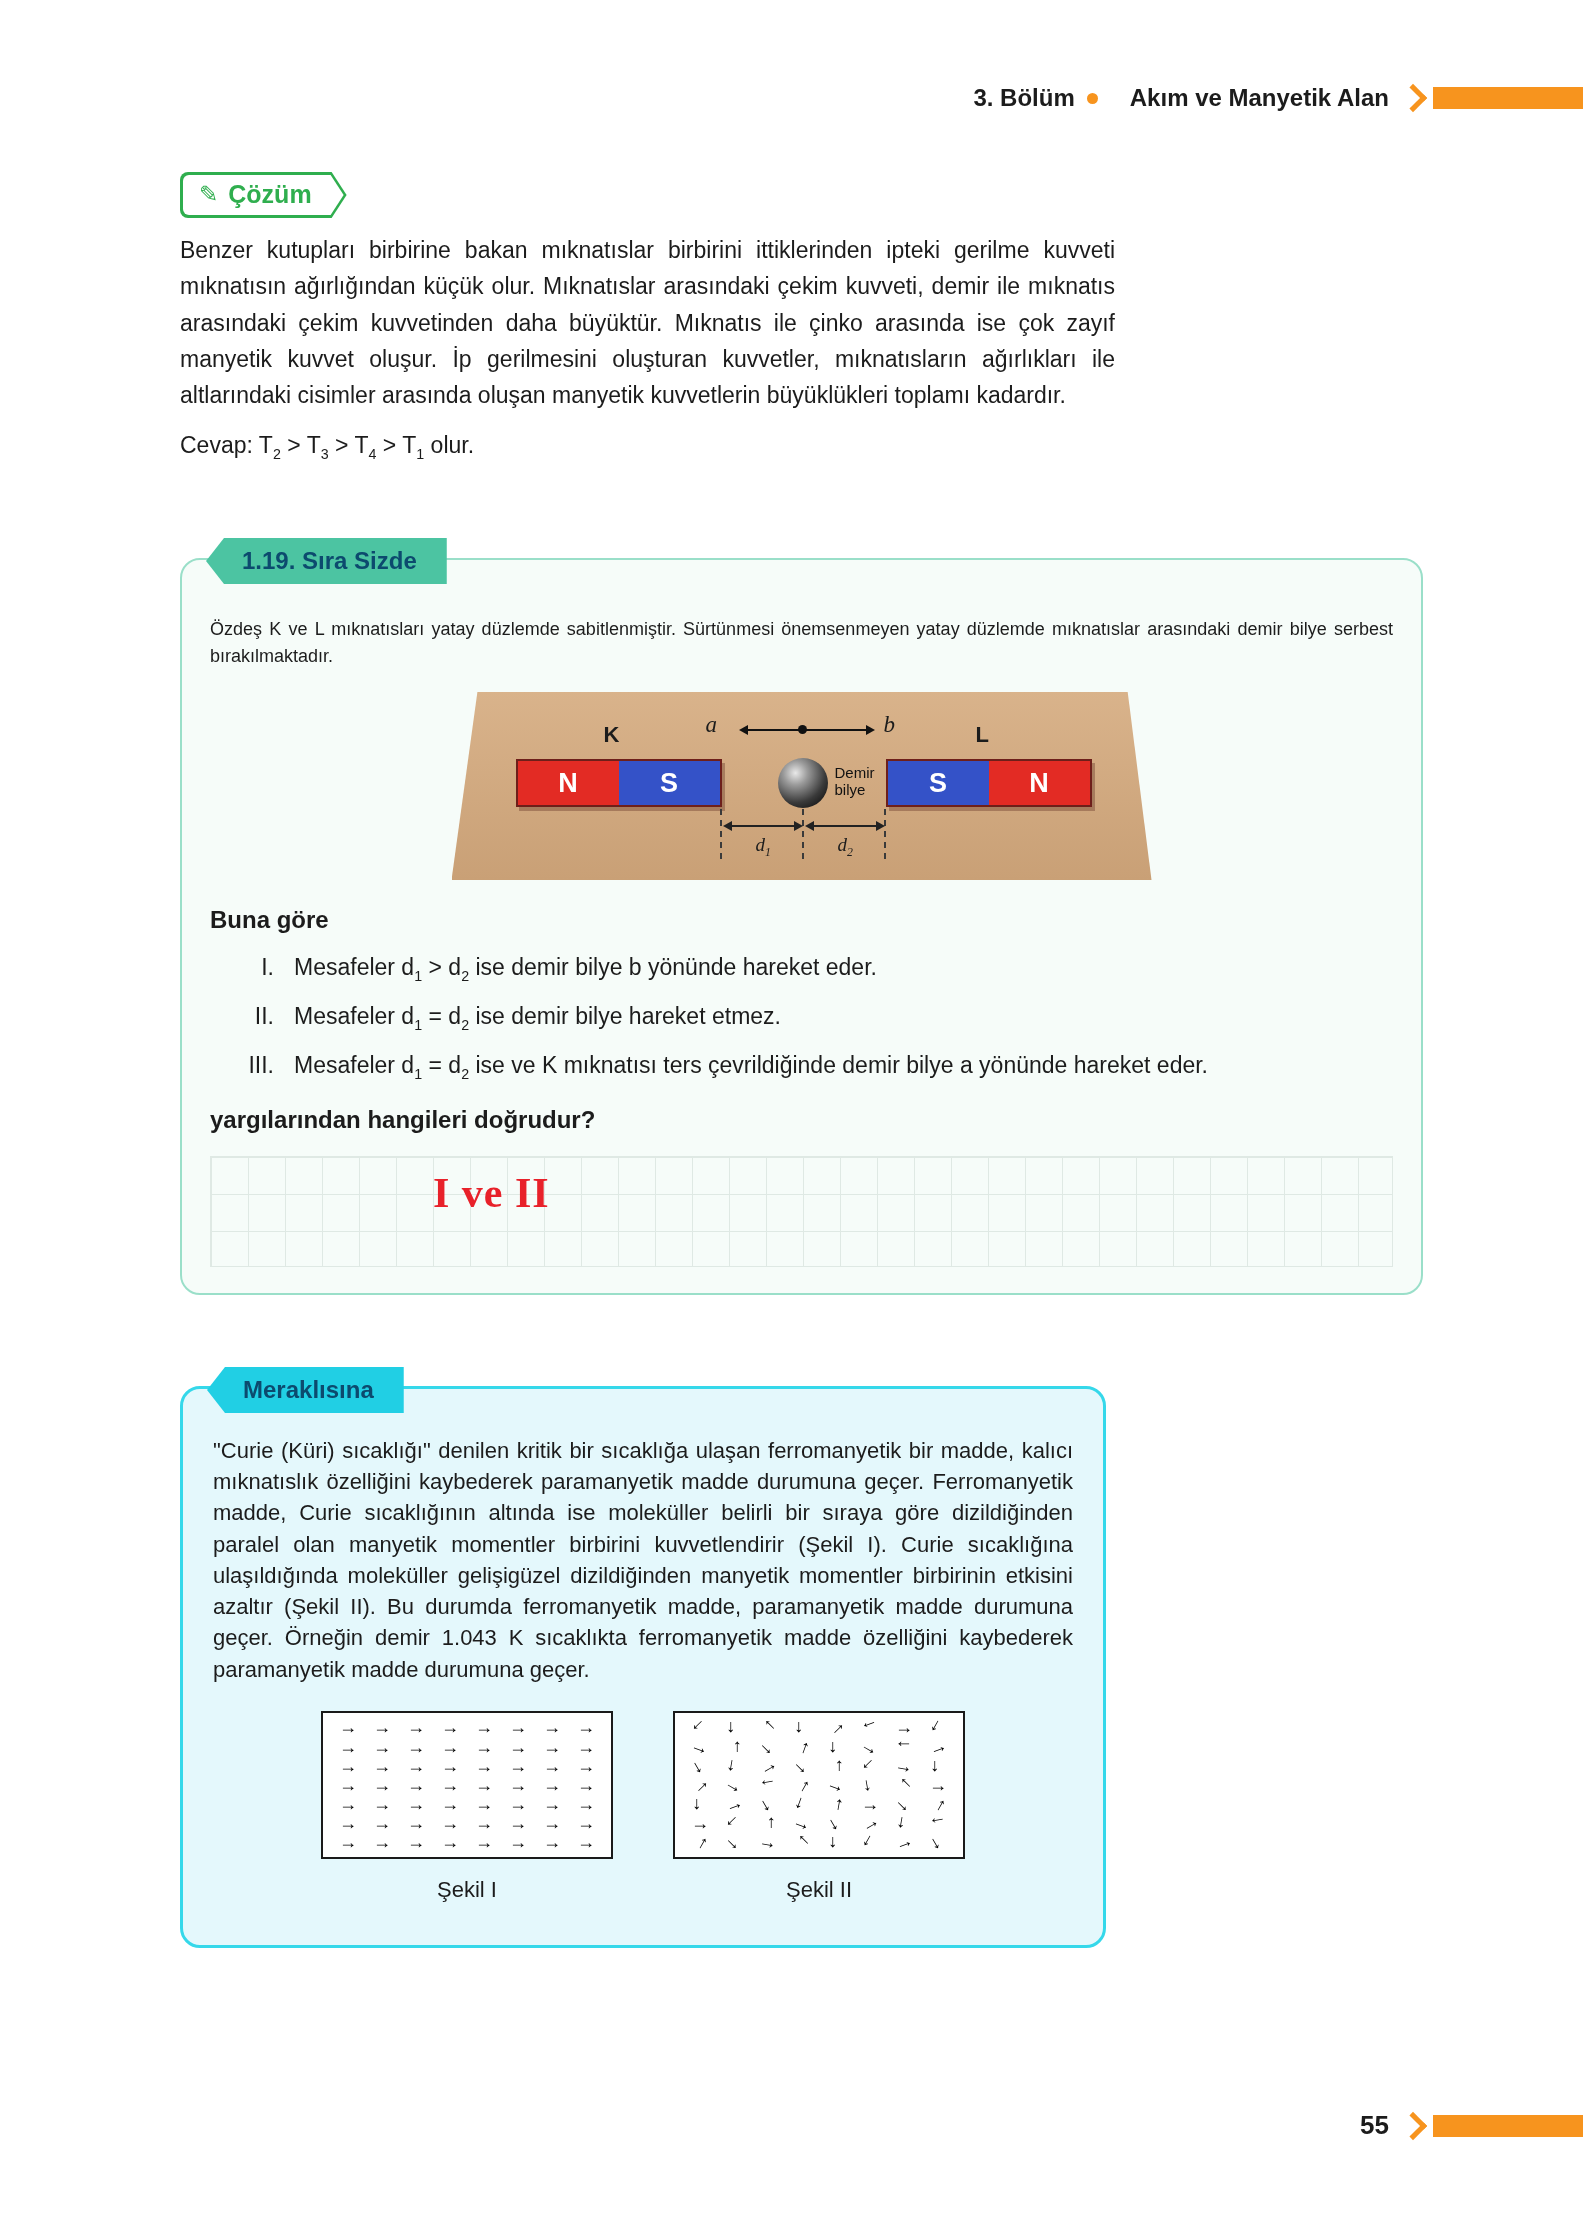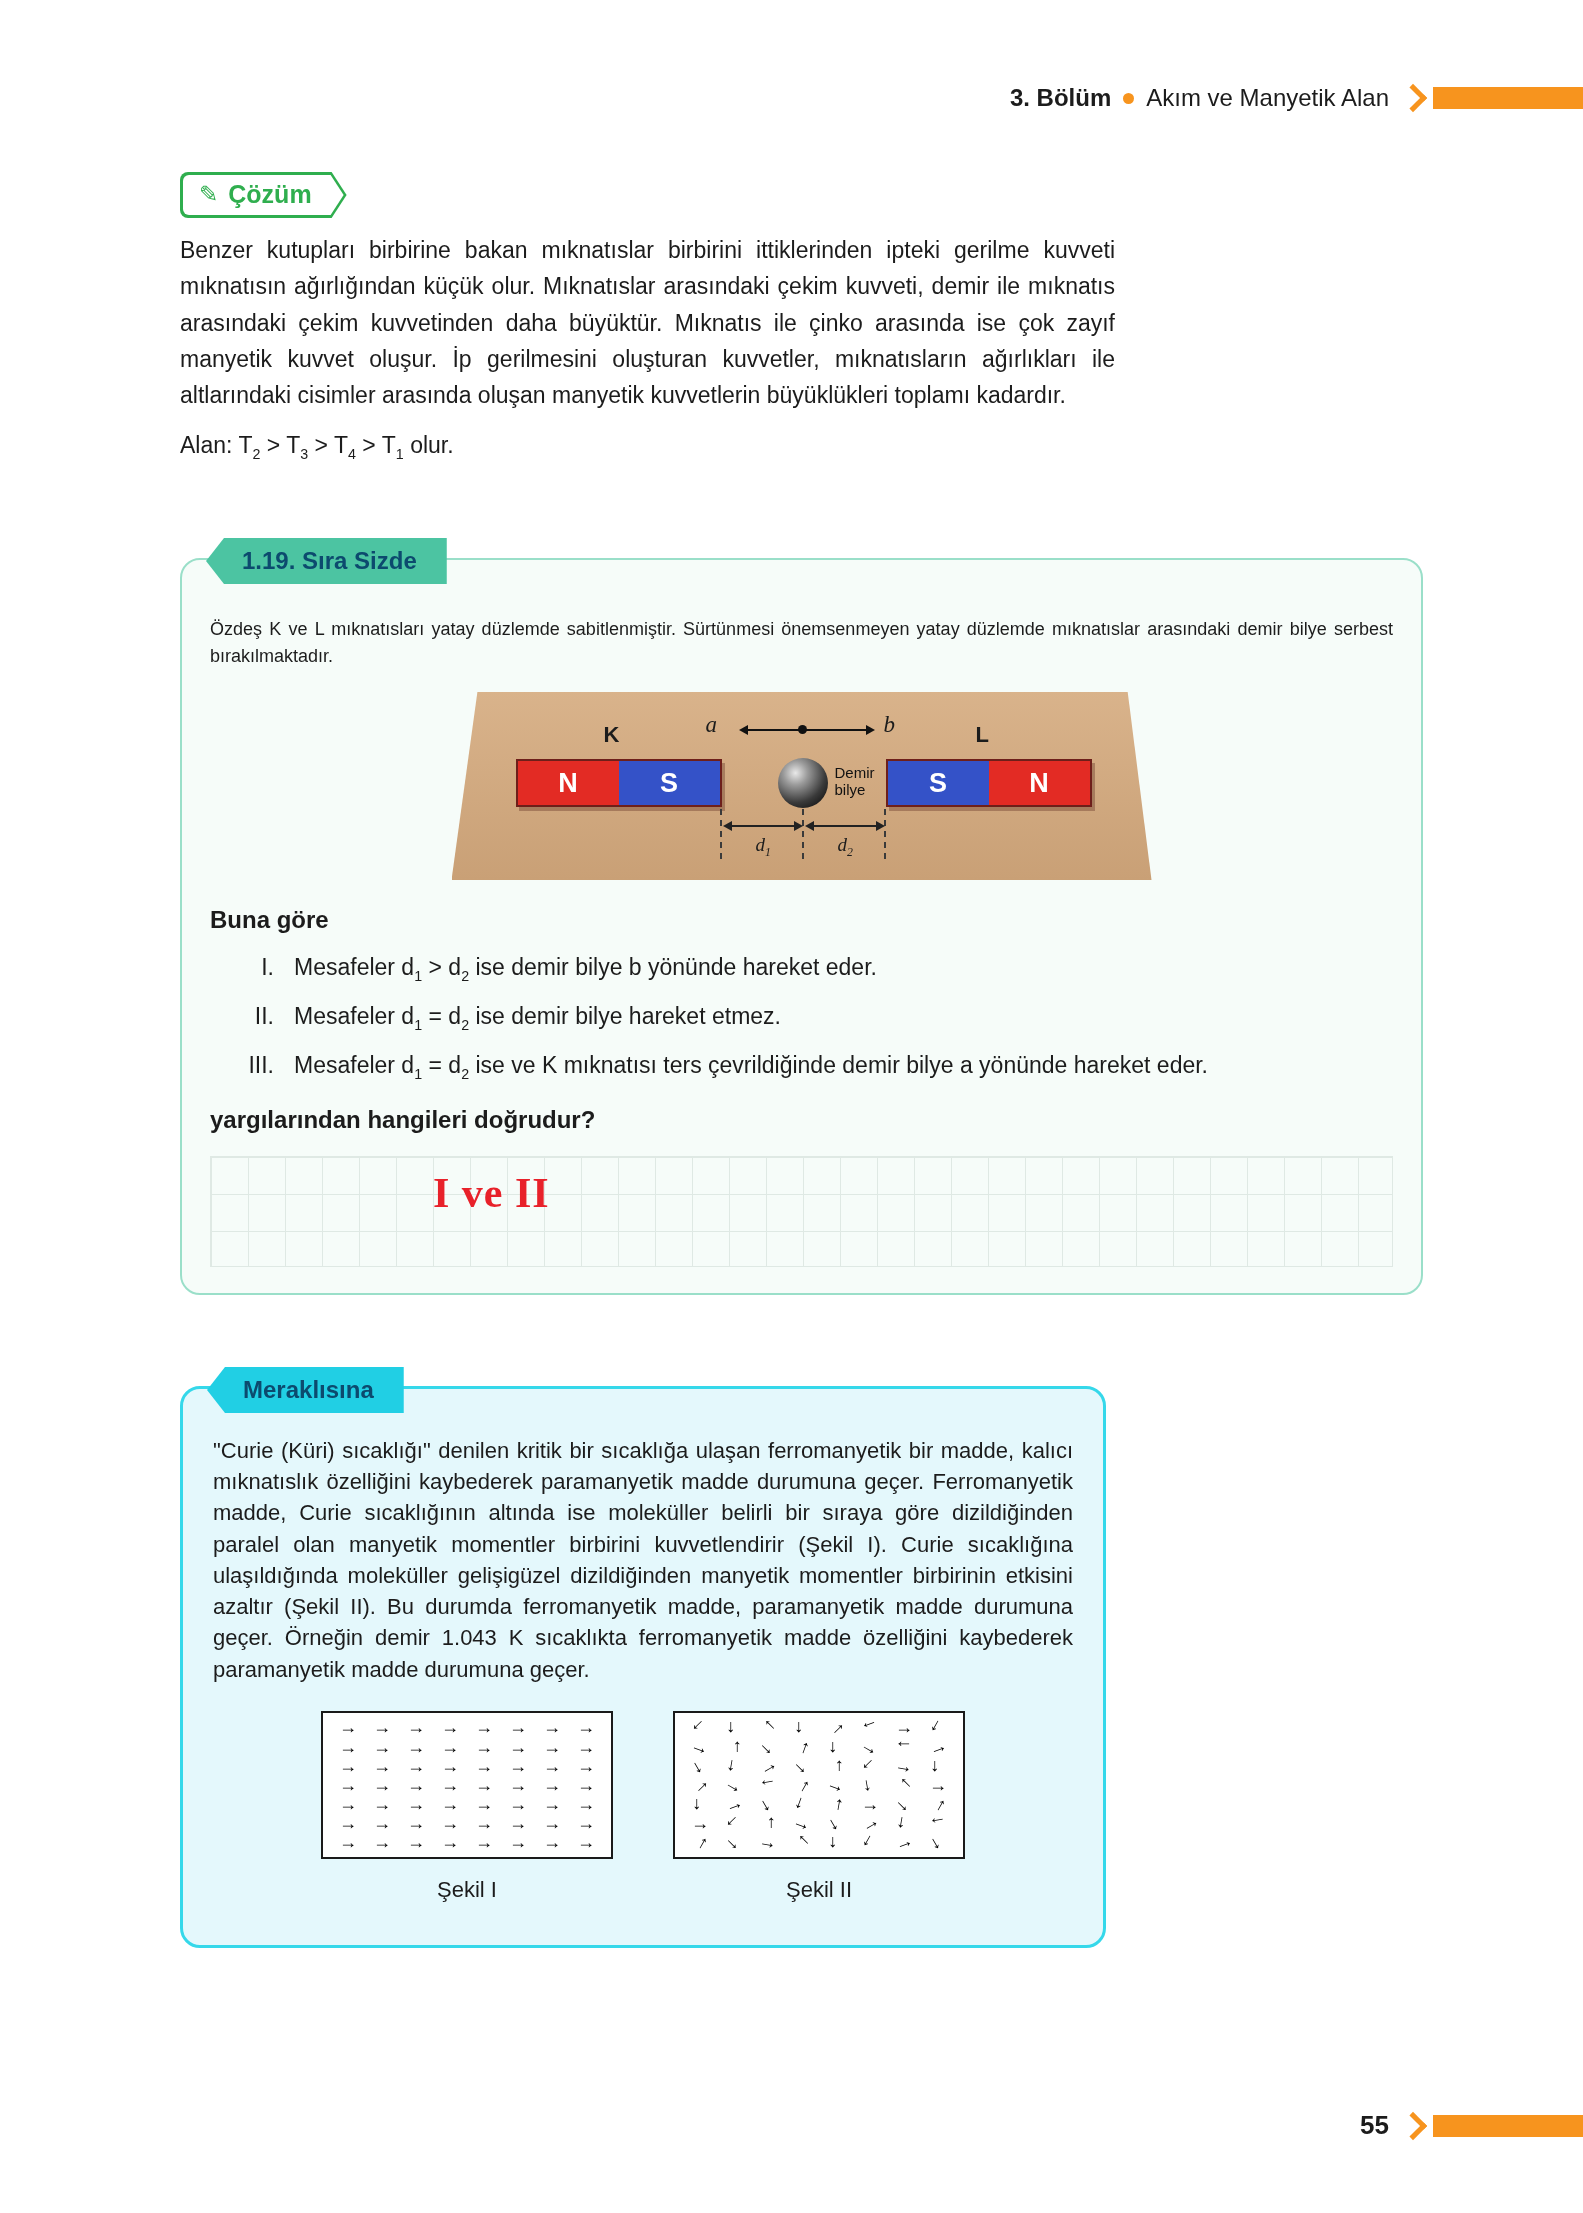--- a/index.html
+++ b/index.html
@@ -5,21 +5,21 @@
   html,body{margin:0;padding:0;background:#ffffff;}
   .page{position:relative;width:1583px;height:2213px;background:#fff;overflow:hidden;
         font-family:"Liberation Sans",sans-serif;color:#1c1c1c;}
 
   sub{font-size:0.62em;line-height:0;}
 
   
   .page-header{position:absolute;top:84px;left:0;right:0;display:flex;align-items:center;justify-content:flex-end;padding-left:36px;}
   .hdr-chapter{font-weight:bold;font-size:24px;}
   .hdr-dot{width:11px;height:11px;border-radius:50%;background:#f7941e;margin:0 12px;}
-  .hdr-title{font-weight:normal;font-size:24px;}
+  .hdr-title{font-weight:bold;font-size:24px;margin-left:20px;}
   .chevron{width:15px;height:15px;border-top:5px solid #f7941e;border-right:5px solid #f7941e;
            transform:rotate(45deg);margin:0 4px 0 14px;flex:none;}
   .accent-bar{width:150px;height:22px;background:#f7941e;flex:none;margin-left:6px;}
 
   
   .solution{position:absolute;left:180px;top:172px;width:935px;}
   .cozum-badge{display:inline-block;margin-bottom:14px;}
   .badge-shape{clip-path:polygon(0 0,calc(100% - 15px) 0,100% 50%,calc(100% - 15px) 100%,0 100%);
                background:#2fae4e;padding:3px;border-radius:8px;display:inline-block;}
   .badge-inner{clip-path:polygon(0 0,calc(100% - 13px) 0,100% 50%,calc(100% - 13px) 100%,0 100%);
@@ -118,21 +118,21 @@
   <div class="solution">
     <div class="cozum-badge">
       <span class="badge-shape">
         <span class="badge-inner">
           <span class="pencil">✎</span>
           <span class="badge-text">Çözüm</span>
         </span>
       </span>
     </div>
     <p class="body-text">Benzer kutupları birbirine bakan mıknatıslar birbirini ittiklerinden ipteki gerilme kuvveti mıknatısın ağırlığından küçük olur. Mıknatıslar arasındaki çekim kuvveti, demir ile mıknatıs arasındaki çekim kuvvetinden daha büyüktür. Mıknatıs ile çinko arasında ise çok zayıf manyetik kuvvet oluşur. İp gerilmesini oluşturan kuvvetler, mıknatısların ağırlıkları ile altlarındaki cisimler arasında oluşan manyetik kuvvetlerin büyüklükleri toplamı kadardır.</p>
-    <p class="answer-line"><span>Alan: T</span><sub>2</sub><span> &gt; T</span><sub>3</sub><span> &gt; T</span><sub>4</sub><span> &gt; T</span><sub>1</sub><span> olur.</span></p>
+    <p class="answer-line"><span>Cevap: T</span><sub>2</sub><span> &gt; T</span><sub>3</sub><span> &gt; T</span><sub>4</sub><span> &gt; T</span><sub>1</sub><span> olur.</span></p>
   </div>
 
   <div class="sira-box">
     <div class="tab tab-green">1.19. Sıra Sizde</div>
     <p class="sira-intro">Özdeş K ve L mıknatısları yatay düzlemde sabitlenmiştir. Sürtünmesi önemsenmeyen yatay düzlemde mıknatıslar arasındaki demir bilye serbest bırakılmaktadır.</p>
 
     <div class="diagram">
       <div class="plane"></div>
       <span class="lbl-a">a</span>
       <div class="ab-line"></div>

